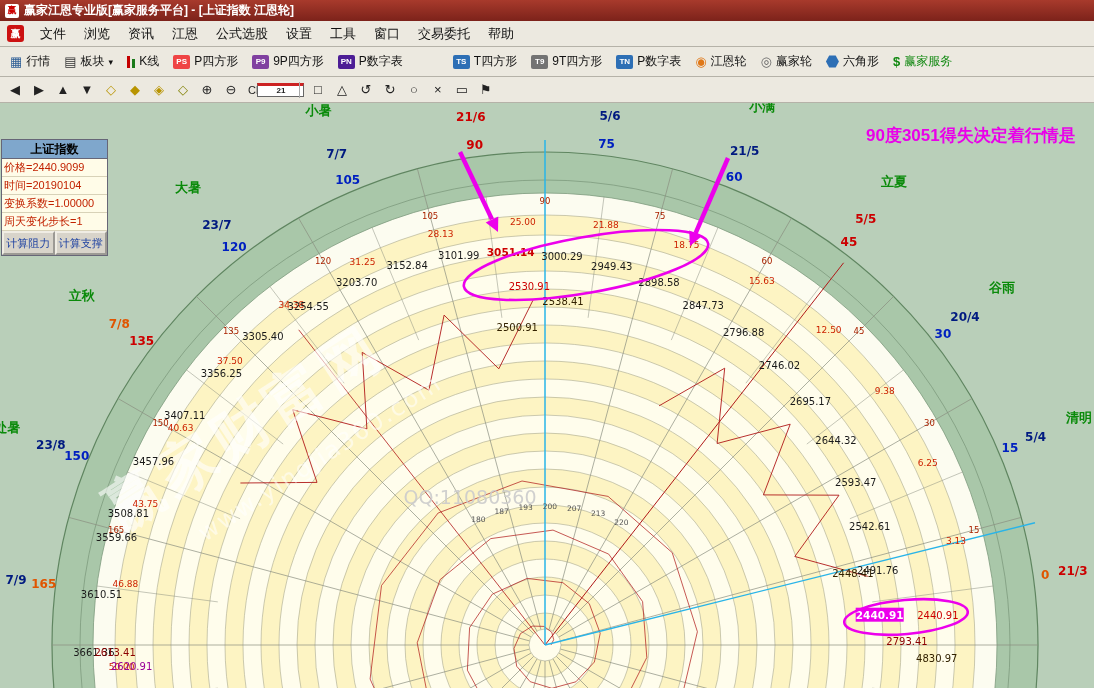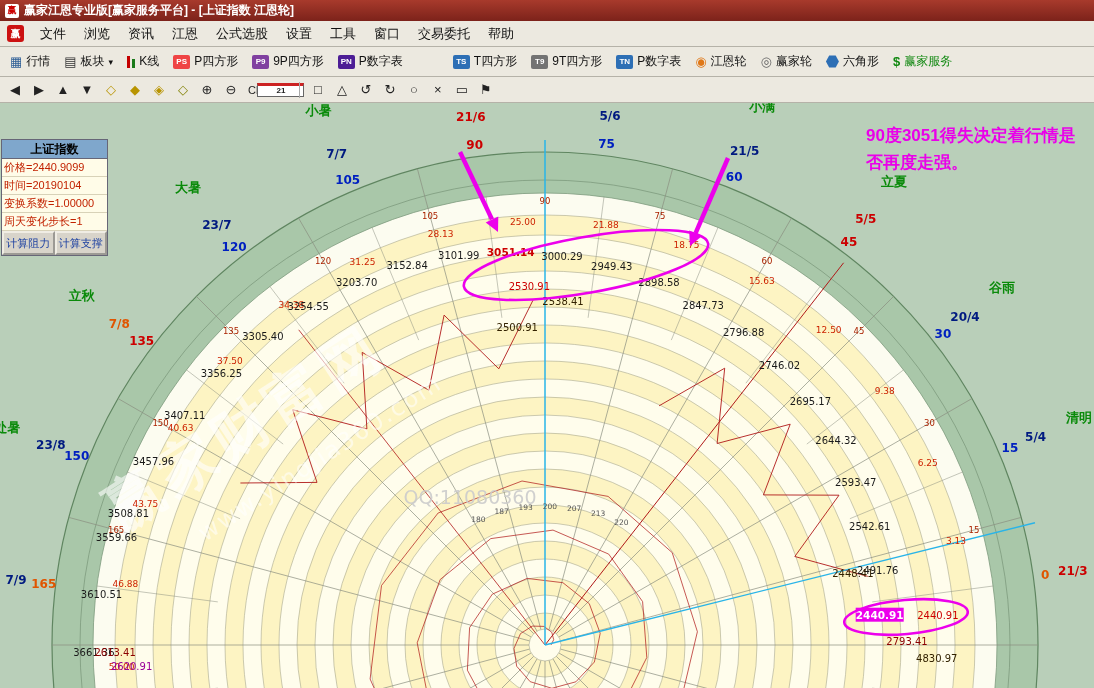--- a/index.html
+++ b/index.html
@@ -392,15 +392,14 @@
         <div class="info-row">周天变化步长=1</div>
       </div>
     <div id="info-buttons">
         <div class="info-btn">计算阻力</div>
         <div class="info-btn">计算支撑</div>
       </div>
   </div>
 
   <div id="annotation">
     <div>90度3051得失决定着行情是</div>
-    <div>否再度走强。</div>
   </div>
 </div>
 
 </body></html>

